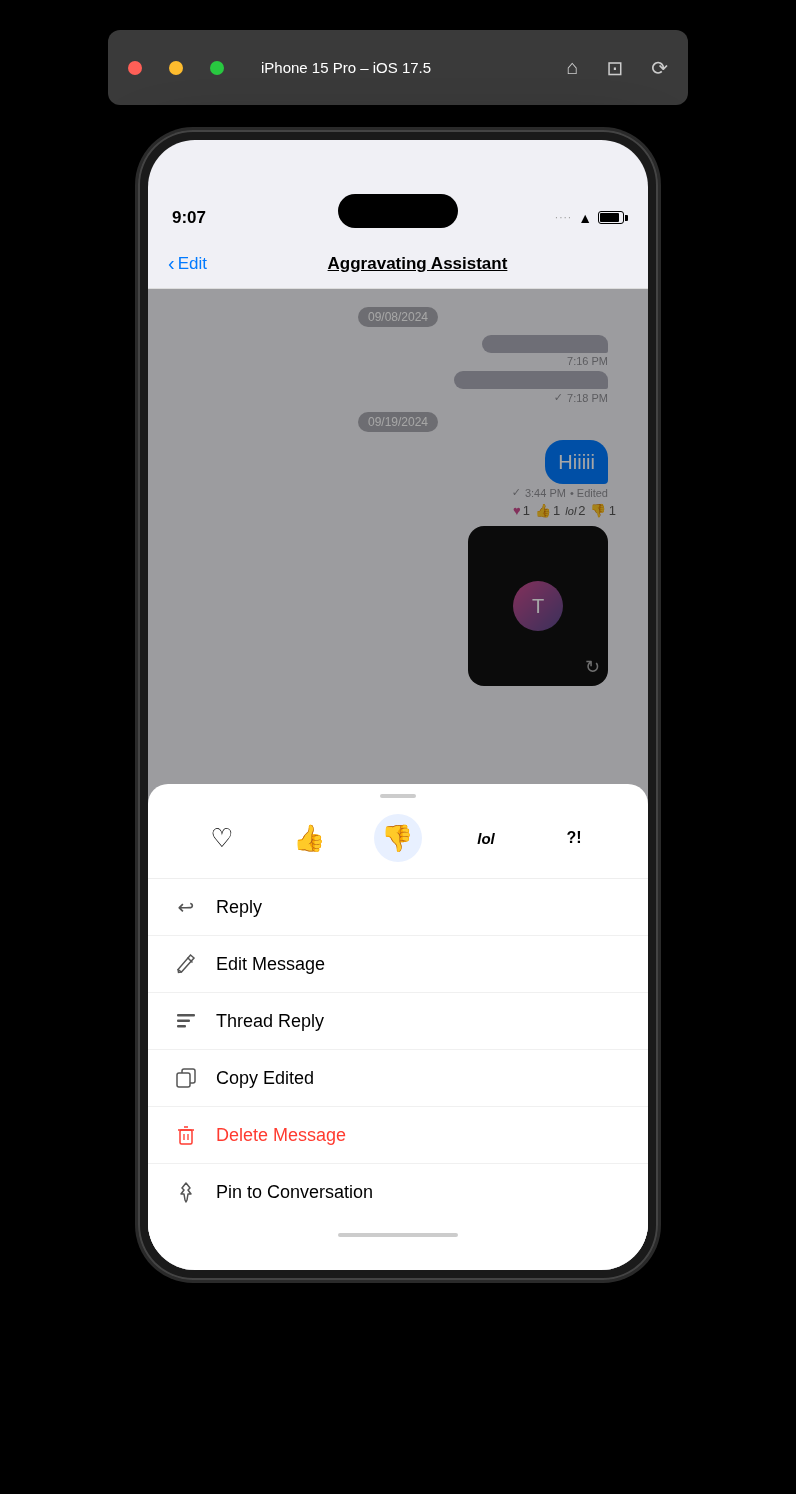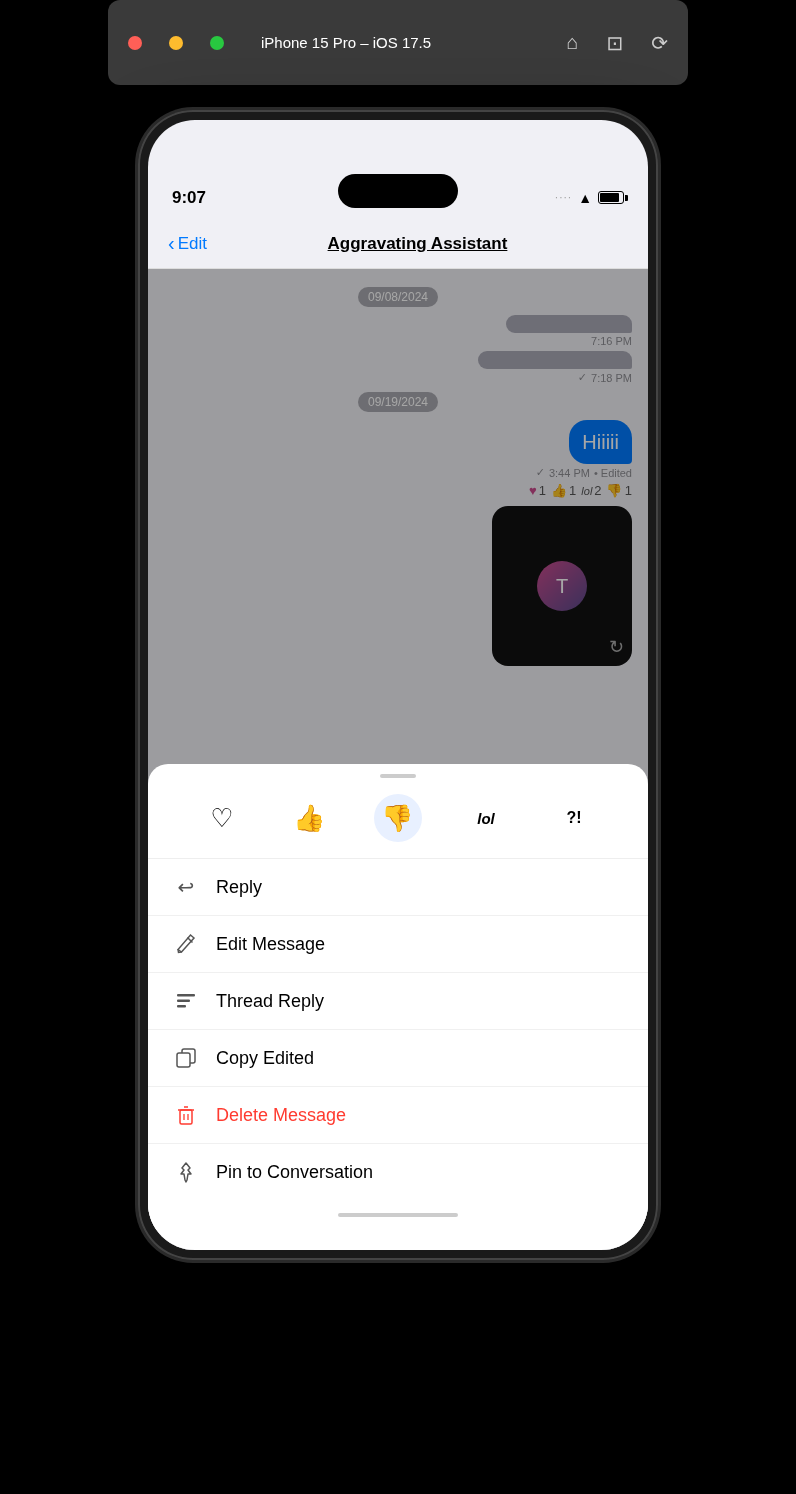--- a/index.html
+++ b/index.html
@@ -12,27 +12,28 @@
       flex-direction: column;
       align-items: center;
       justify-content: flex-start;
       font-family: -apple-system, 'Helvetica Neue', sans-serif;
       overflow: hidden;
     }
 
     
     .title-bar {
       width: 580px;
-      height: 85px;
+      height: 75px;
       background: #3a3a3a;
       border-radius: 12px;
       display: flex;
       align-items: center;
       padding: 0 20px;
       gap: 27px;
+      margin-top: 30px;
       flex-shrink: 0;
     }
 
     .traffic-light {
       width: 14px;
       height: 14px;
       border-radius: 50%;
       flex-shrink: 0;
     }
     .tl-red { background: #ff5f57; }
@@ -198,21 +199,21 @@
       font-size: 17px;
       font-weight: 700;
       color: #000;
       text-decoration: underline;
     }
 
     
     .chat-area {
       flex: 1;
       background: #f0f0f5;
-      padding: 10px 16px;
+      padding: 10px 32px;
       position: relative;
       overflow: hidden;
     }
 
     
     .dim-overlay {
       position: absolute;
       top: 0; left: 0; right: 0; bottom: 0;
       background: rgba(0,0,0,0.35);
       z-index: 1;
@@ -227,21 +228,21 @@
     .date-badge {
       background: rgba(120,120,128,0.6);
       color: #fff;
       font-size: 12px;
       padding: 3px 10px;
       border-radius: 10px;
     }
 
     .message-row {
       display: flex;
-      margin: 4px 0;
+      margin: 4px 8px;
     }
 
     .message-row.sent {
       justify-content: flex-end;
     }
 
     .message-bubble {
       max-width: 70%;
       padding: 9px 13px;
       border-radius: 18px;

